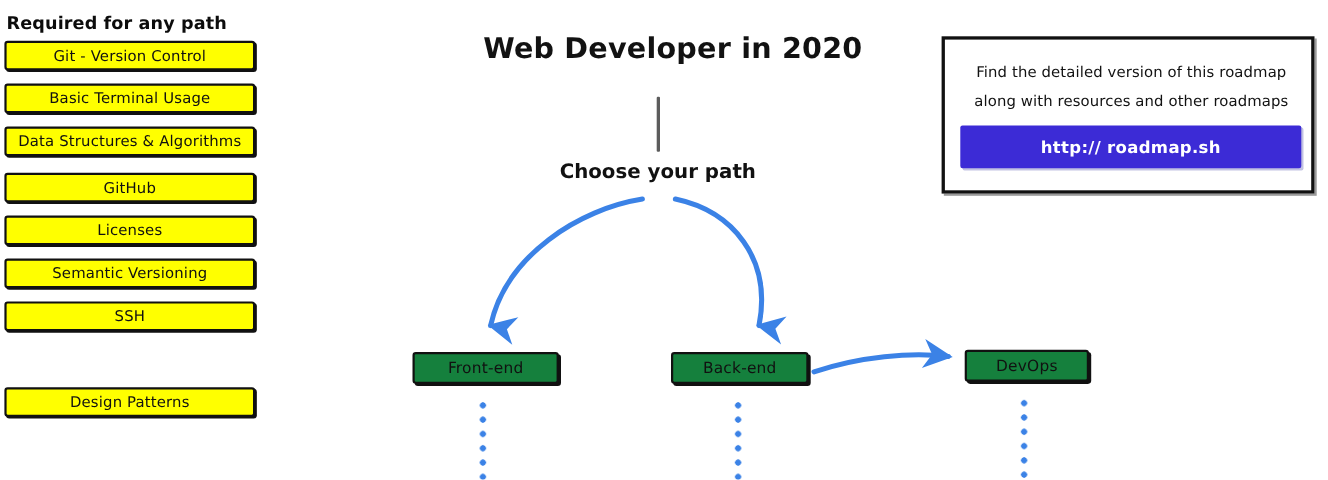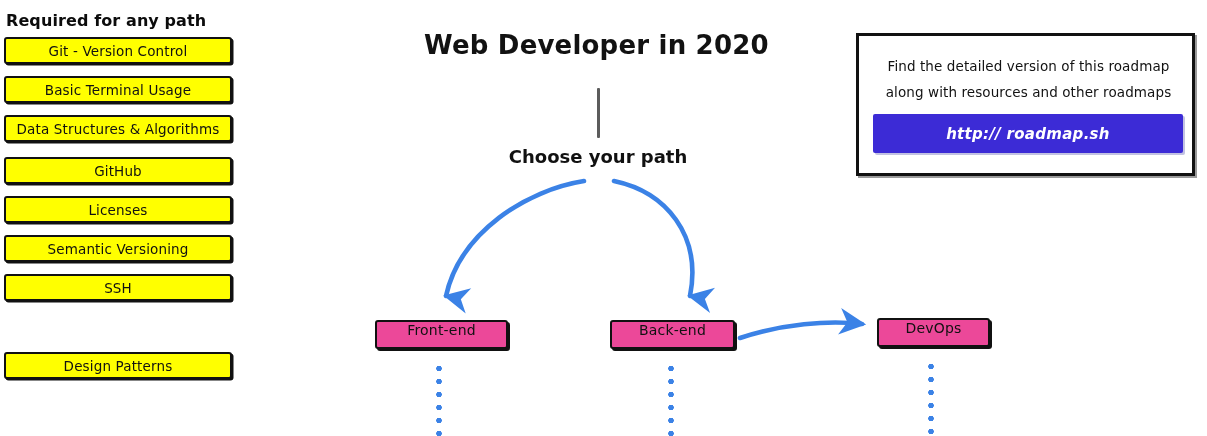--- a/index.html
+++ b/index.html
@@ -26,42 +26,42 @@
     box-shadow:1.5px 1.5px 0 #111111;
   }
   .req-box span{
     font-size:13.5px;color:#111111;font-weight:400;
     white-space:nowrap;letter-spacing:.15px;
   }
 
   
   #main-title{
     position:absolute;left:424px;top:30px;width:360px;
-    text-align:left;font-size:26px;font-weight:700;
+    text-align:right;font-size:26px;font-weight:700;
     color:#121212;letter-spacing:.2px;white-space:nowrap;
   }
   #stem-line{
     position:absolute;left:597px;top:88px;width:3px;height:50px;
     background:#5c5c5c;border-radius:1px;
   }
   #choose-path{
     position:absolute;left:448px;top:146px;width:300px;
     text-align:center;font-size:18px;font-weight:700;
     color:#111111;white-space:nowrap;
   }
 
   #split-arrows{position:absolute;left:0;top:0;width:1207px;height:436px;
     pointer-events:none;overflow:visible;}
 
   
   .path-box{
     position:absolute;height:29px;
-    background:#ec4899;border:2.5px solid #111111;border-radius:3px;
+    background:#15803d;border:2.5px solid #111111;border-radius:3px;
     box-sizing:border-box;
-    display:flex;justify-content:center;
+    display:flex;align-items:center;justify-content:center;
     box-shadow:2px 2px 0 #111111;
   }
   .path-box span{
     font-size:14px;color:#111111;white-space:nowrap;letter-spacing:.2px;
   }
   #path-frontend{left:375px;top:320px;width:133px;}
   #path-backend {left:610px;top:320px;width:125px;}
   #path-devops  {left:877px;top:318px;width:113px;}
 
   .dotted-col{
@@ -84,21 +84,20 @@
     font-size:13.5px;color:#121212;white-space:nowrap;letter-spacing:.1px;
   }
   #info-line-1{top:22px;}
   #info-line-2{top:48px;}
   #info-link-button{
     position:absolute;left:14px;top:78px;width:310px;height:39px;
     background:#3c2bd6;border-radius:2px;
     display:flex;align-items:center;justify-content:center;
     box-shadow:2px 2px 0 rgba(120,120,190,.45);
     cursor:pointer;
-    font-style:italic;
   }
   #info-link-button span{
     color:#ffffff;font-size:15px;font-weight:700;letter-spacing:.3px;
     white-space:nowrap;
   }
 </style>
 </head>
 <body>
 
 <div class="canvas">

